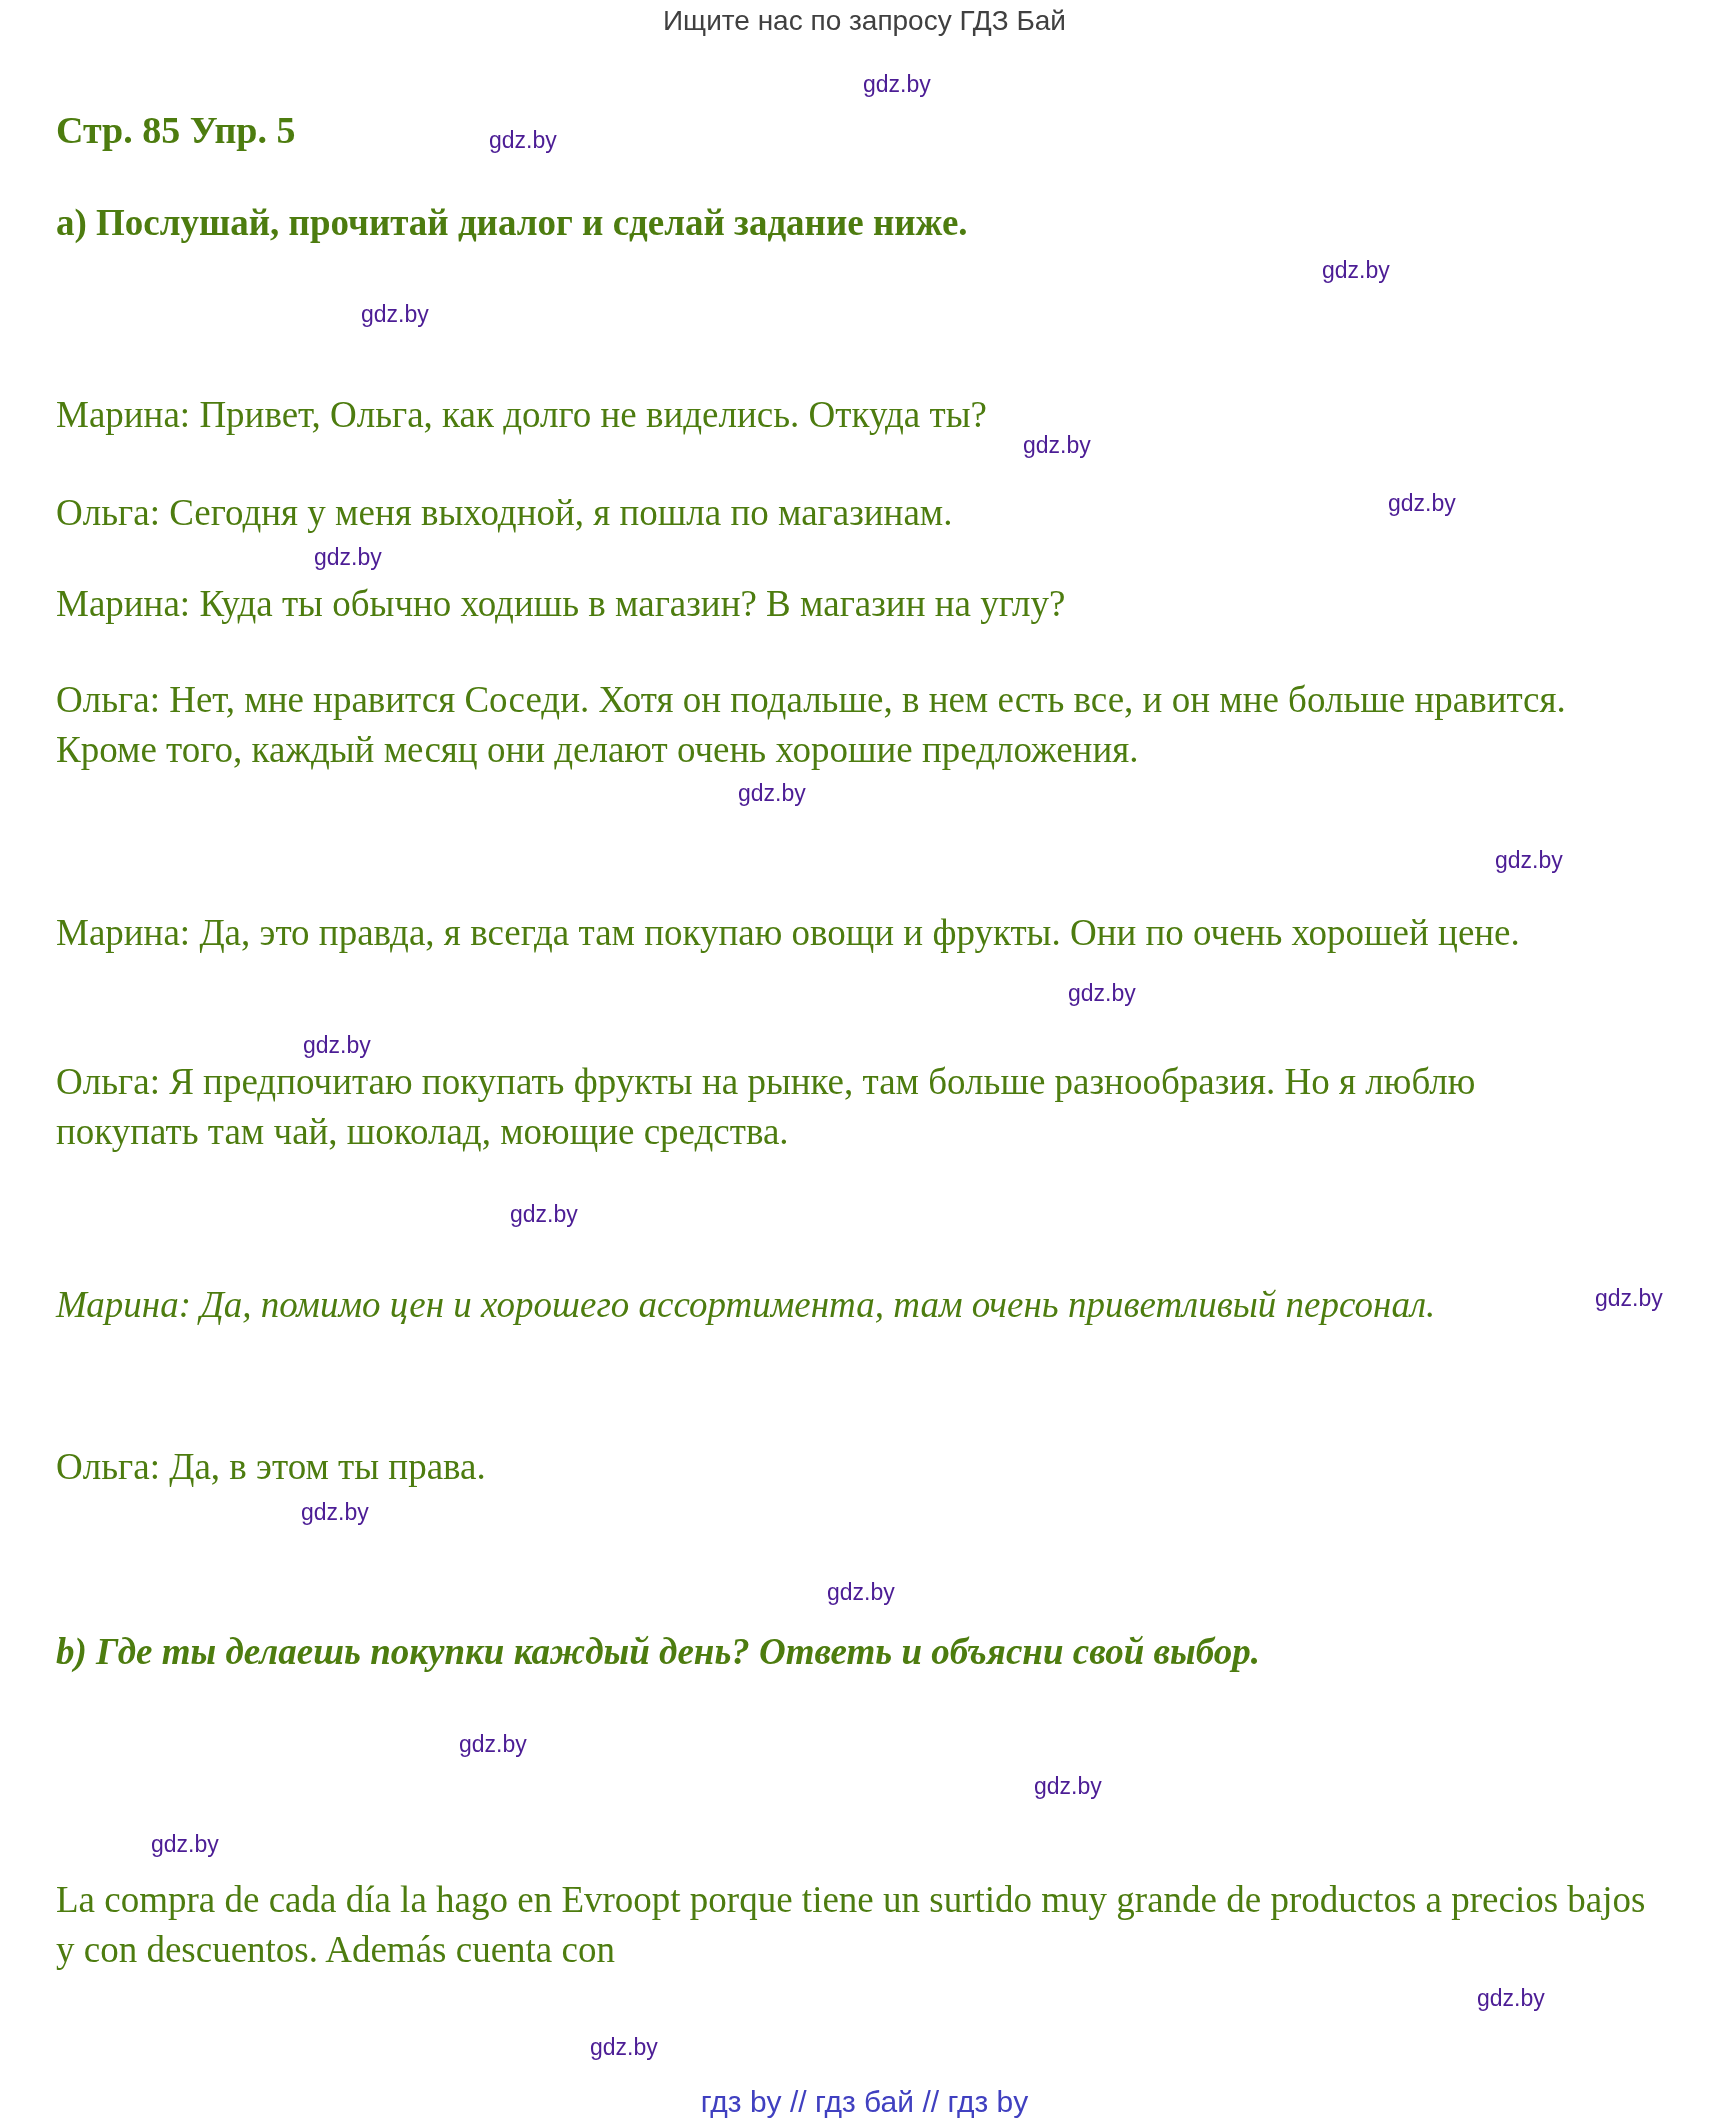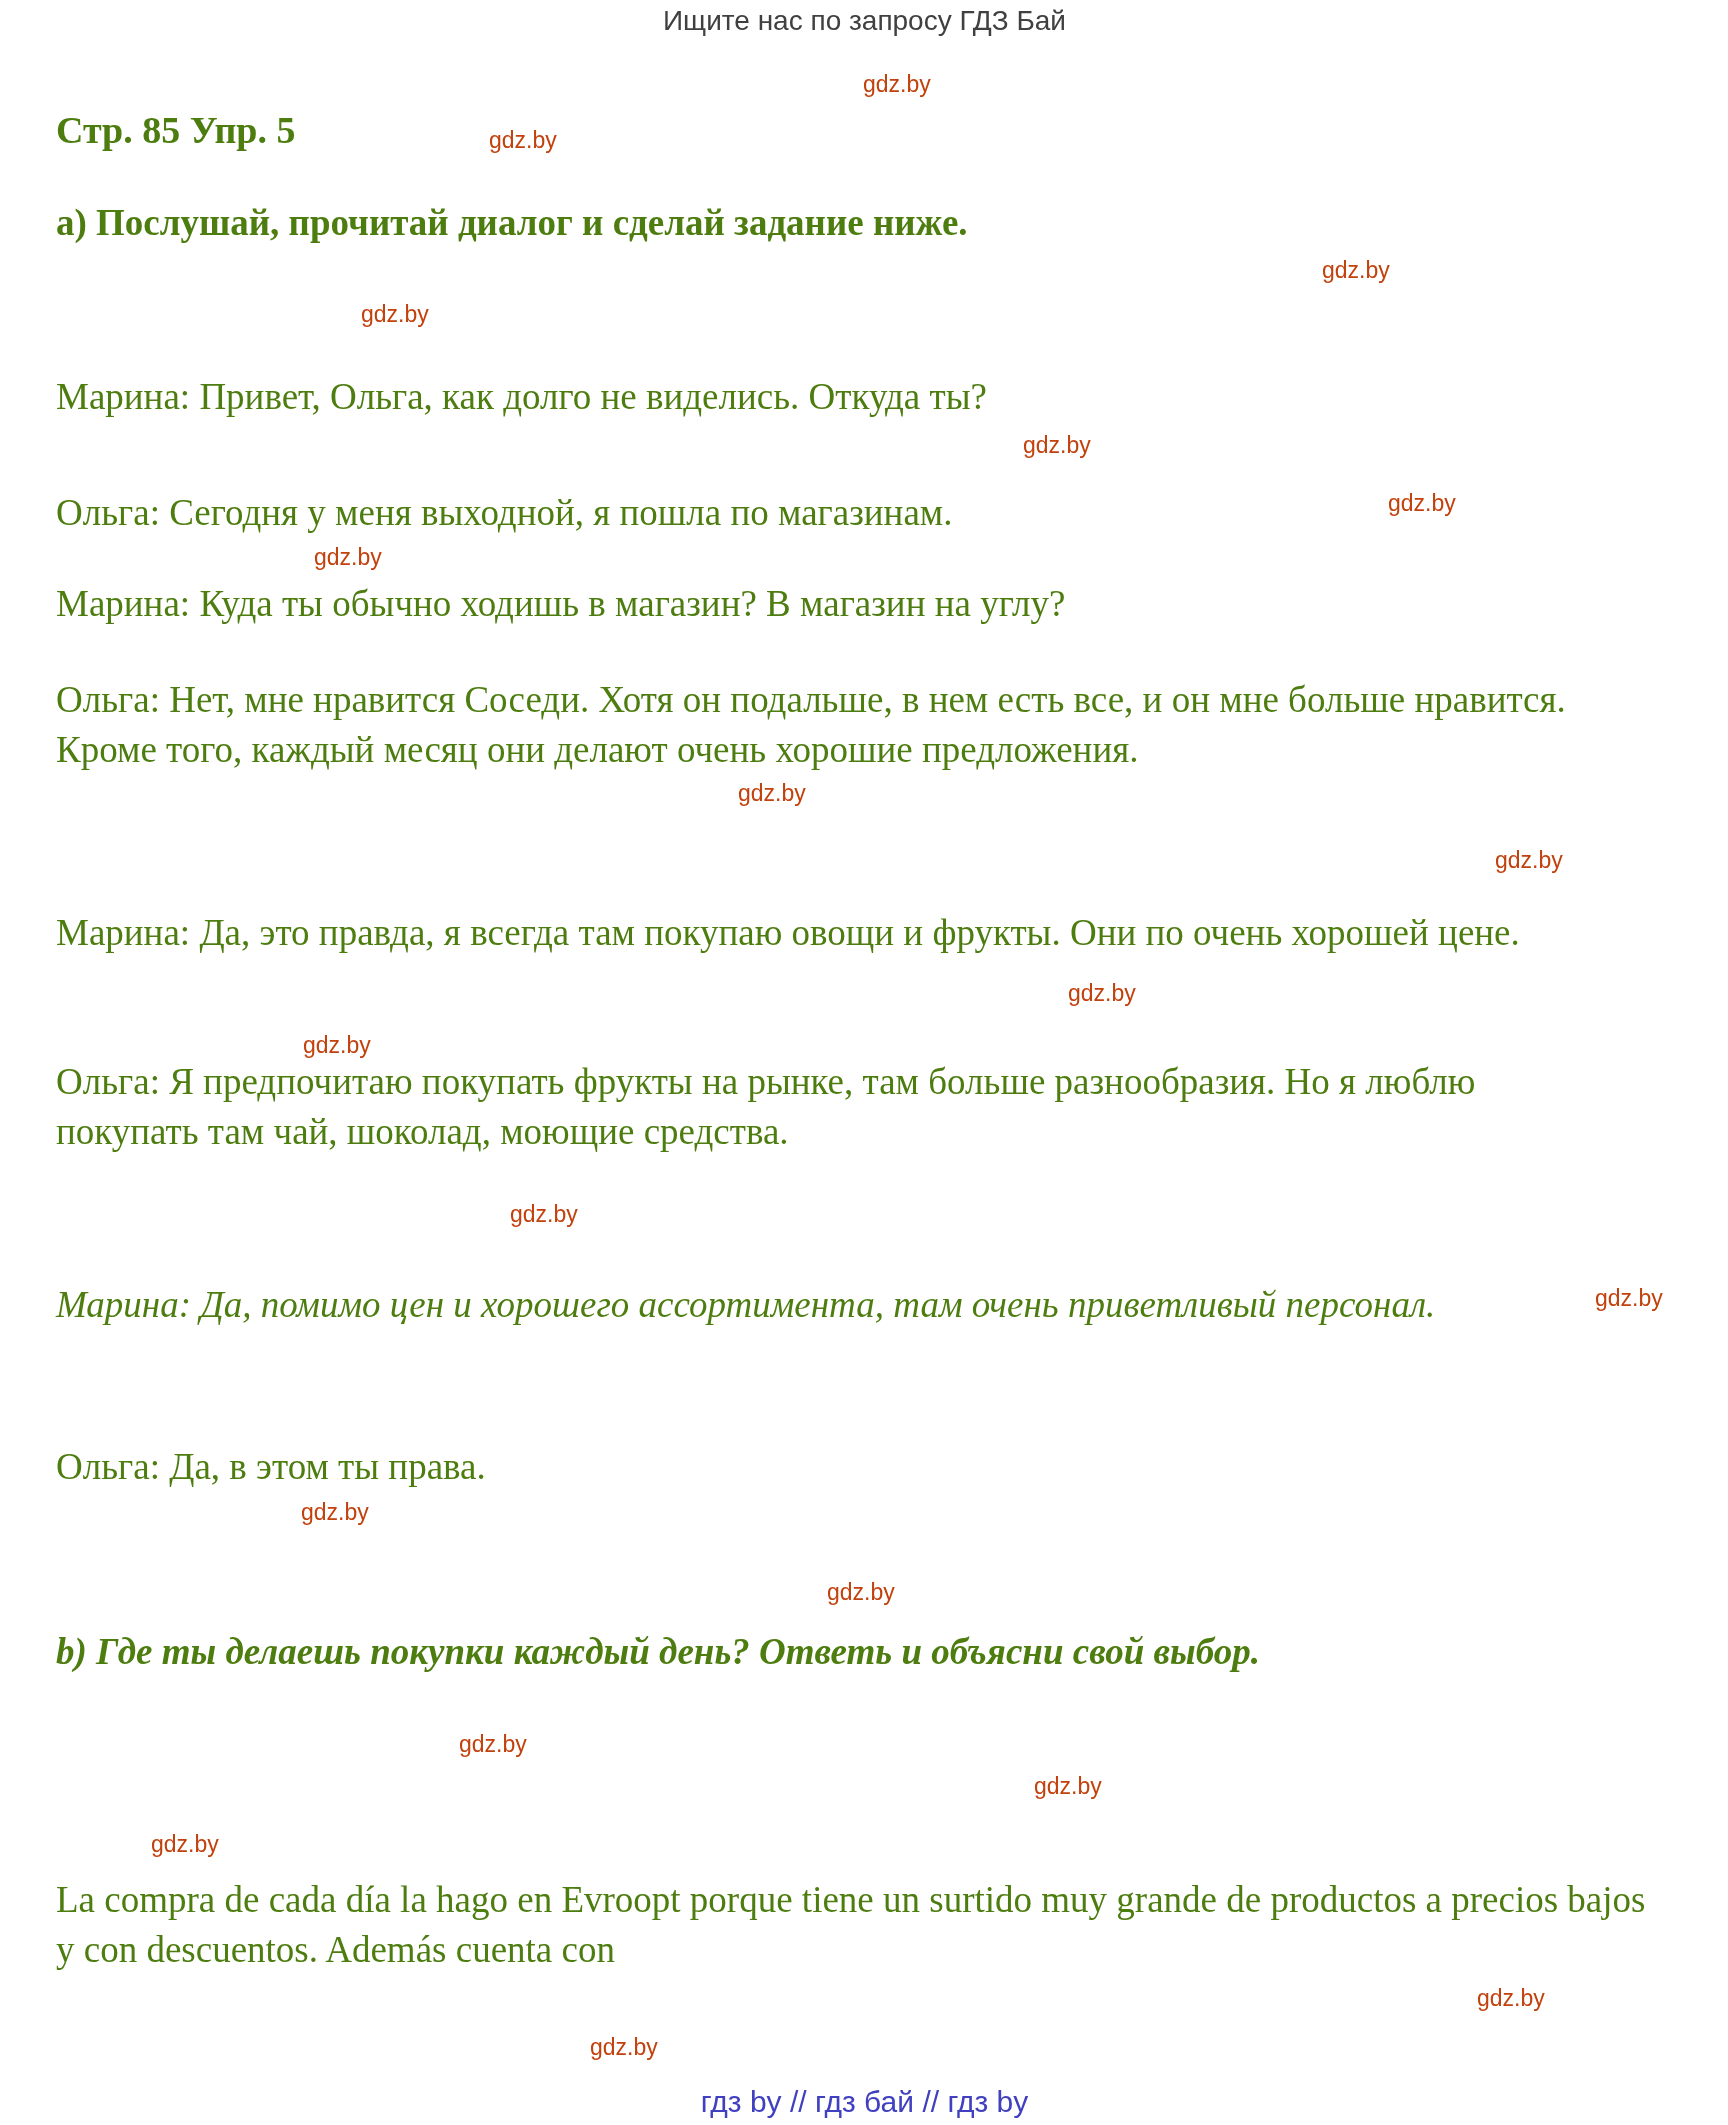--- a/index.html
+++ b/index.html
@@ -21,36 +21,36 @@
     text-align: center;
     font-family: "Liberation Sans", "DejaVu Sans", sans-serif;
     font-size: 28px;
     color: #404040;
     white-space: nowrap;
   }
   .wm {
     position: absolute;
     font-family: "Liberation Sans", "DejaVu Sans", sans-serif;
     font-size: 23px;
-    color: #c2410c;
+    color: #4c1d95;
     white-space: nowrap;
   }
   .txt {
     position: absolute;
     left: 56px;
     width: 1617px;
     margin: 0;
     font-size: 37px;
     line-height: 50px;
     color: #4d7c0f;
   }
   .bold { font-weight: bold; }
   .heading { top: 105px; font-size: 38px; }
   .task-a { top: 198px; }
-  .p1 { top: 372px; }
+  .p1 { top: 390px; }
   .p2 { top: 488px; width: 1372px; }
   .p3 { top: 579px; }
   .p4 { top: 675px; }
   .p5 { top: 893px; width: 1515px; margin-top: 15px; }
   .p6 { top: 1057px; width: 1444px; }
   .p7 { top: 1280px; width: 1390px; font-style: italic; }
   .p8 { top: 1442px; }
   .task-b { top: 1627px; width: 1568px; font-style: italic; }
   .answer { top: 1875px; }
   .footer {

